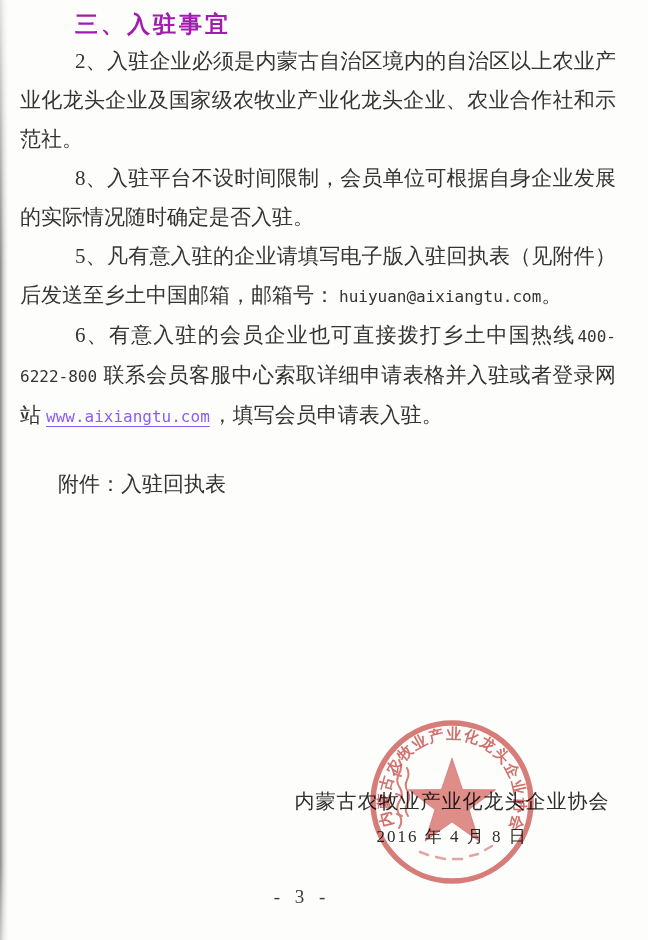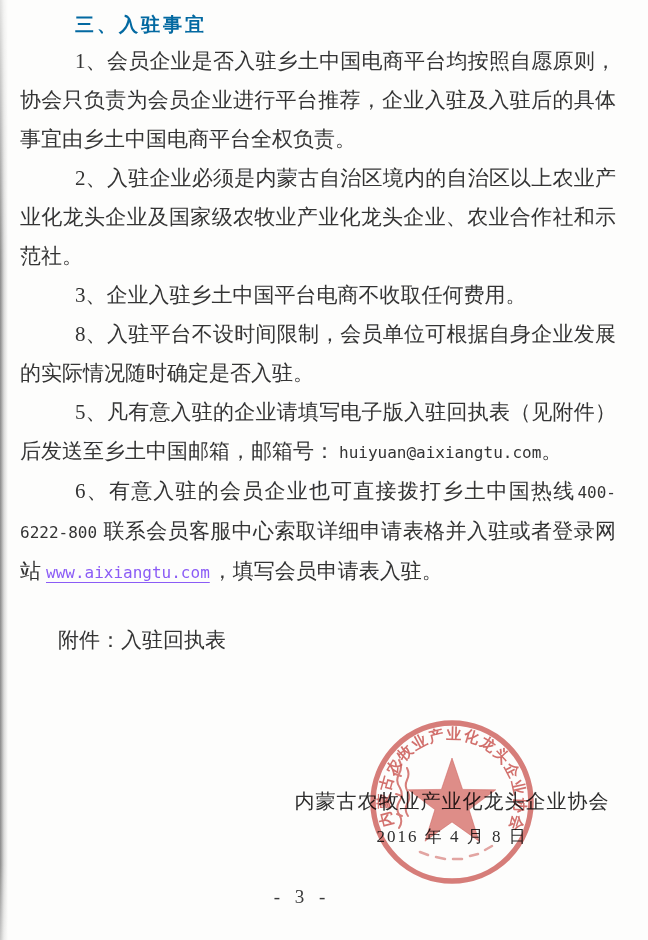--- a/index.html
+++ b/index.html
@@ -16,22 +16,22 @@
   
   .edge-shadow{
     position:absolute;left:0;top:0;width:8px;height:940px;
     background:linear-gradient(to right, rgba(40,40,40,.55), rgba(90,90,90,.20) 50%, rgba(120,120,120,0));
     -webkit-mask-image:linear-gradient(to bottom, rgba(0,0,0,.25), #000 28%, #000 92%, rgba(0,0,0,.45));
     mask-image:linear-gradient(to bottom, rgba(0,0,0,.25), #000 28%, #000 92%, rgba(0,0,0,.45));
     pointer-events:none;
   }
   .heading{
     position:absolute;left:75px;top:10px;
-    font-size:19px;line-height:30px;font-weight:700;letter-spacing:3px;
-    color:#0369a1;
+    font-size:23px;line-height:30px;font-weight:700;letter-spacing:3px;
+    color:#a21caf;
   }
   .doc-body{
     position:absolute;left:20px;top:42px;width:596px;
     font-size:21px;line-height:39px;letter-spacing:0;
     text-align:justify;
     color:#343434;
   }
   .doc-body p{margin:0;text-indent:55px;}
   .doc-body p.attachment{margin-top:29px;text-indent:38px;}
   .latin{
@@ -66,23 +66,21 @@
 </head>
 <body>
 
 <div class="page">
 
   <div class="edge-shadow"></div>
 
   <div class="heading">三、入驻事宜</div>
 
   <div class="doc-body">
-    <p>1、会员企业是否入驻乡土中国电商平台均按照自愿原则，协会只负责为会员企业进行平台推荐，企业入驻及入驻后的具体事宜由乡土中国电商平台全权负责。</p>
     <p>2、入驻企业必须是内蒙古自治区境内的自治区以上农业产业化龙头企业及国家级农牧业产业化龙头企业、农业合作社和示范社。</p>
-    <p>3、企业入驻乡土中国平台电商不收取任何费用。</p>
     <p>8、入驻平台不设时间限制，会员单位可根据自身企业发展的实际情况随时确定是否入驻。</p>
     <p><span>5、凡有意入驻的企业请填写电子版入驻回执表（见附件）后发送至乡土中国邮箱，邮箱号：</span><span class="latin email">huiyuan@aixiangtu.com</span><span>。</span></p>
     <p><span>6、有意入驻的会员企业也可直接拨打乡土中国热线</span><span class="latin phone">400-6222-800</span><span>联系会员客服中心索取详细申请表格并入驻或者登录网站</span><span class="latin weblink">www.aixiangtu.com</span><span>，填写会员申请表入驻。</span></p>
     <p class="attachment">附件：入驻回执表</p>
   </div>
 
   <div class="signature">
     <div class="org">内蒙古农牧业产业化龙头企业协会</div>
     <div class="date">2016 年 4 月 8 日</div>
   </div>

